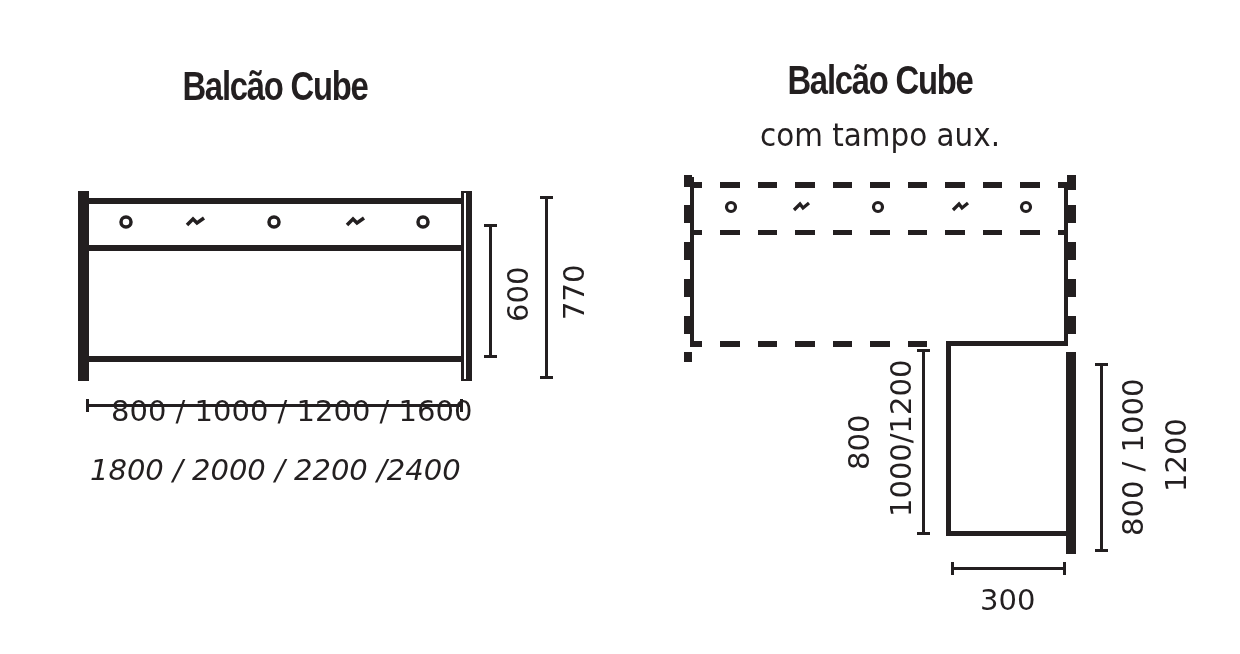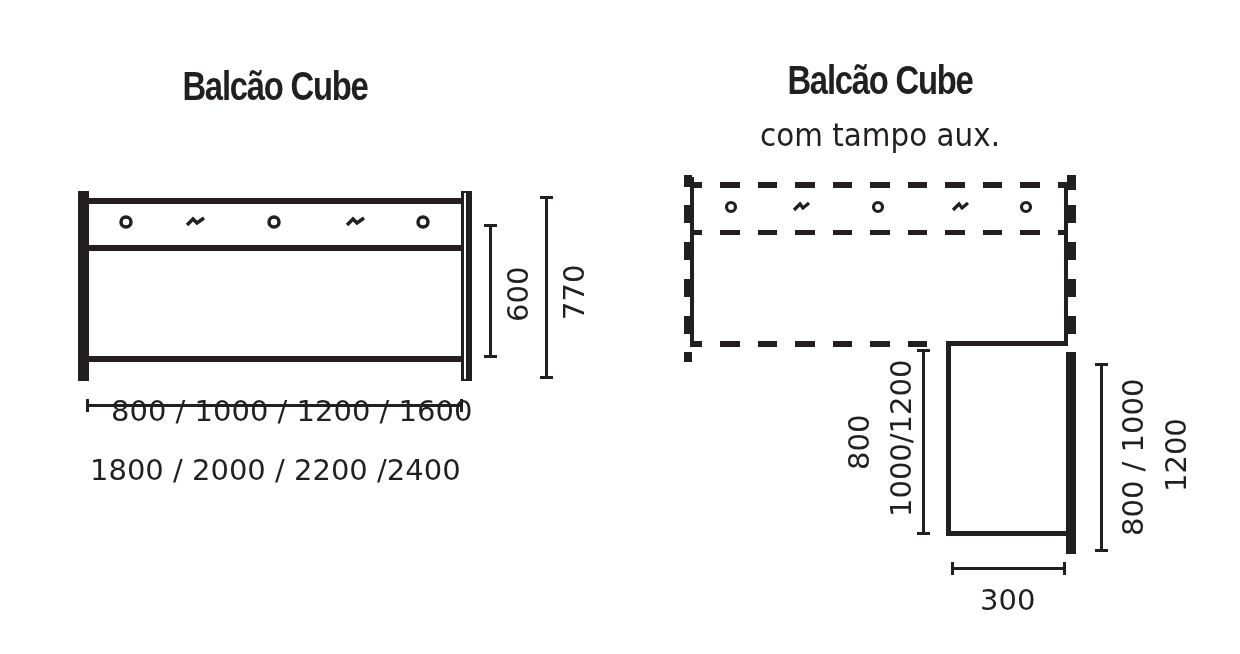--- a/index.html
+++ b/index.html
@@ -183,21 +183,21 @@
       <rect x="951" y="562" width="3" height="13"></rect>
       <rect x="1063" y="562" width="3" height="13"></rect>
     </g>
   </g>
 </svg>
 
 <div class="dim rot" style="left:497px; top:322px;">600</div>
 <div class="dim rot" style="left:553px; top:320px;">770</div>
 
 <div class="dim" style="left:95px; top:390px;margin-left:16px;">800 / 1000 / 1200 / 1600</div>
-<div class="dim" style="left:90px; top:449px;">1800 / 2000 / 2200 /2400</div>
+<div class="dim" style="left:90px; top:449px;font-style:italic;">1800 / 2000 / 2200 /2400</div>
 
 <div class="dim rot" style="left:838px; top:470px;">800</div>
 <div class="dim rot" style="left:880px; top:517px;">1000/1200</div>
 
 <div class="dim rot" style="left:1112px; top:536px;">800 / 1000</div>
 <div class="dim rot" style="left:1155px; top:492px;">1200</div>
 
 <div class="dim" style="left:980px; top:579px;">300</div>
 
 </body></html>

